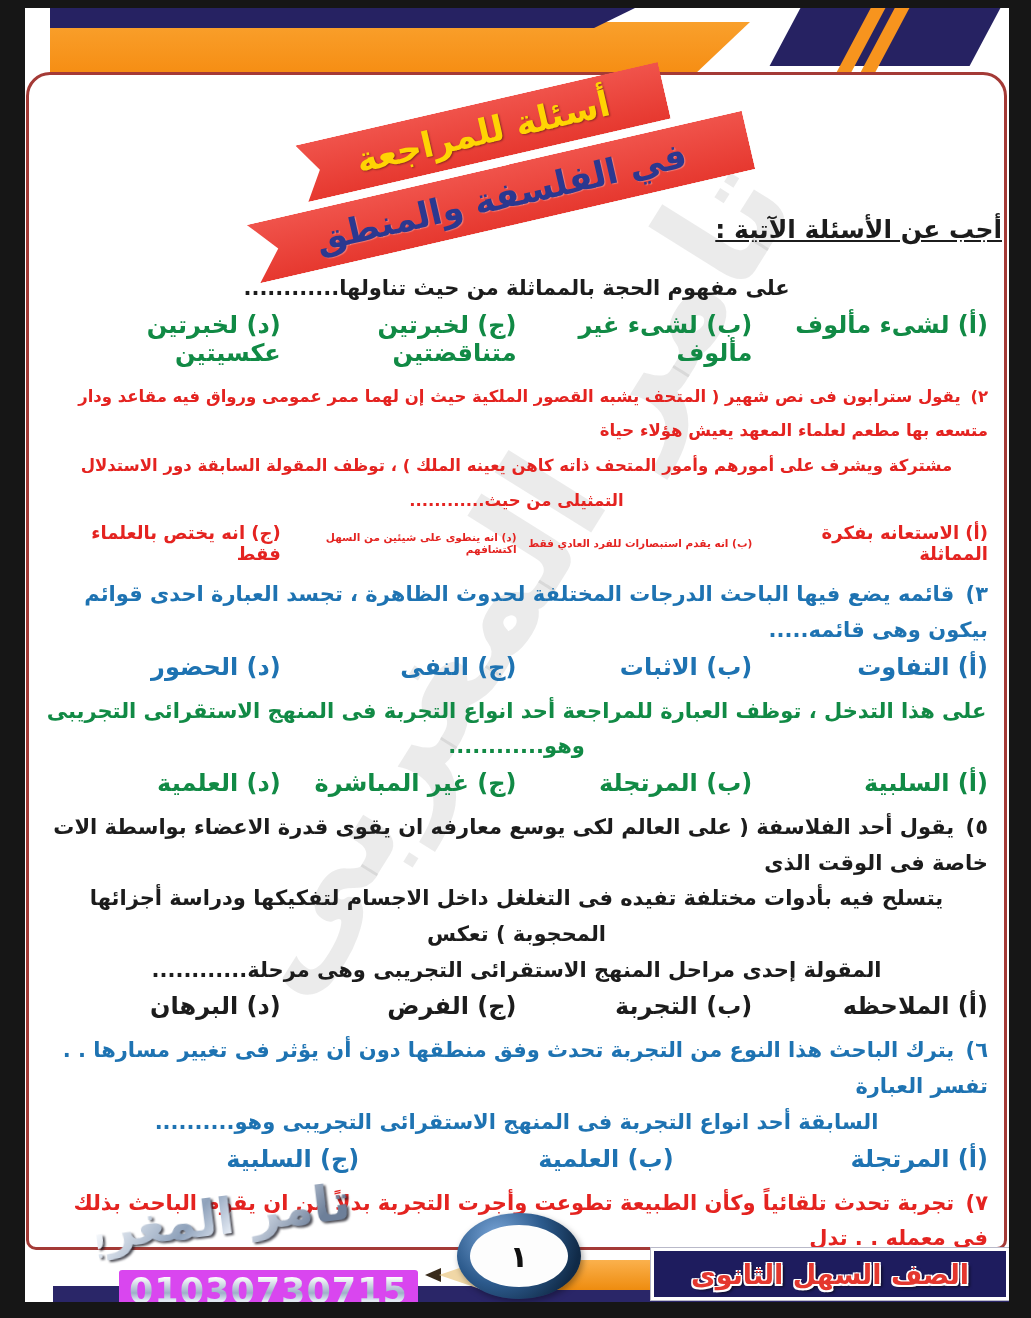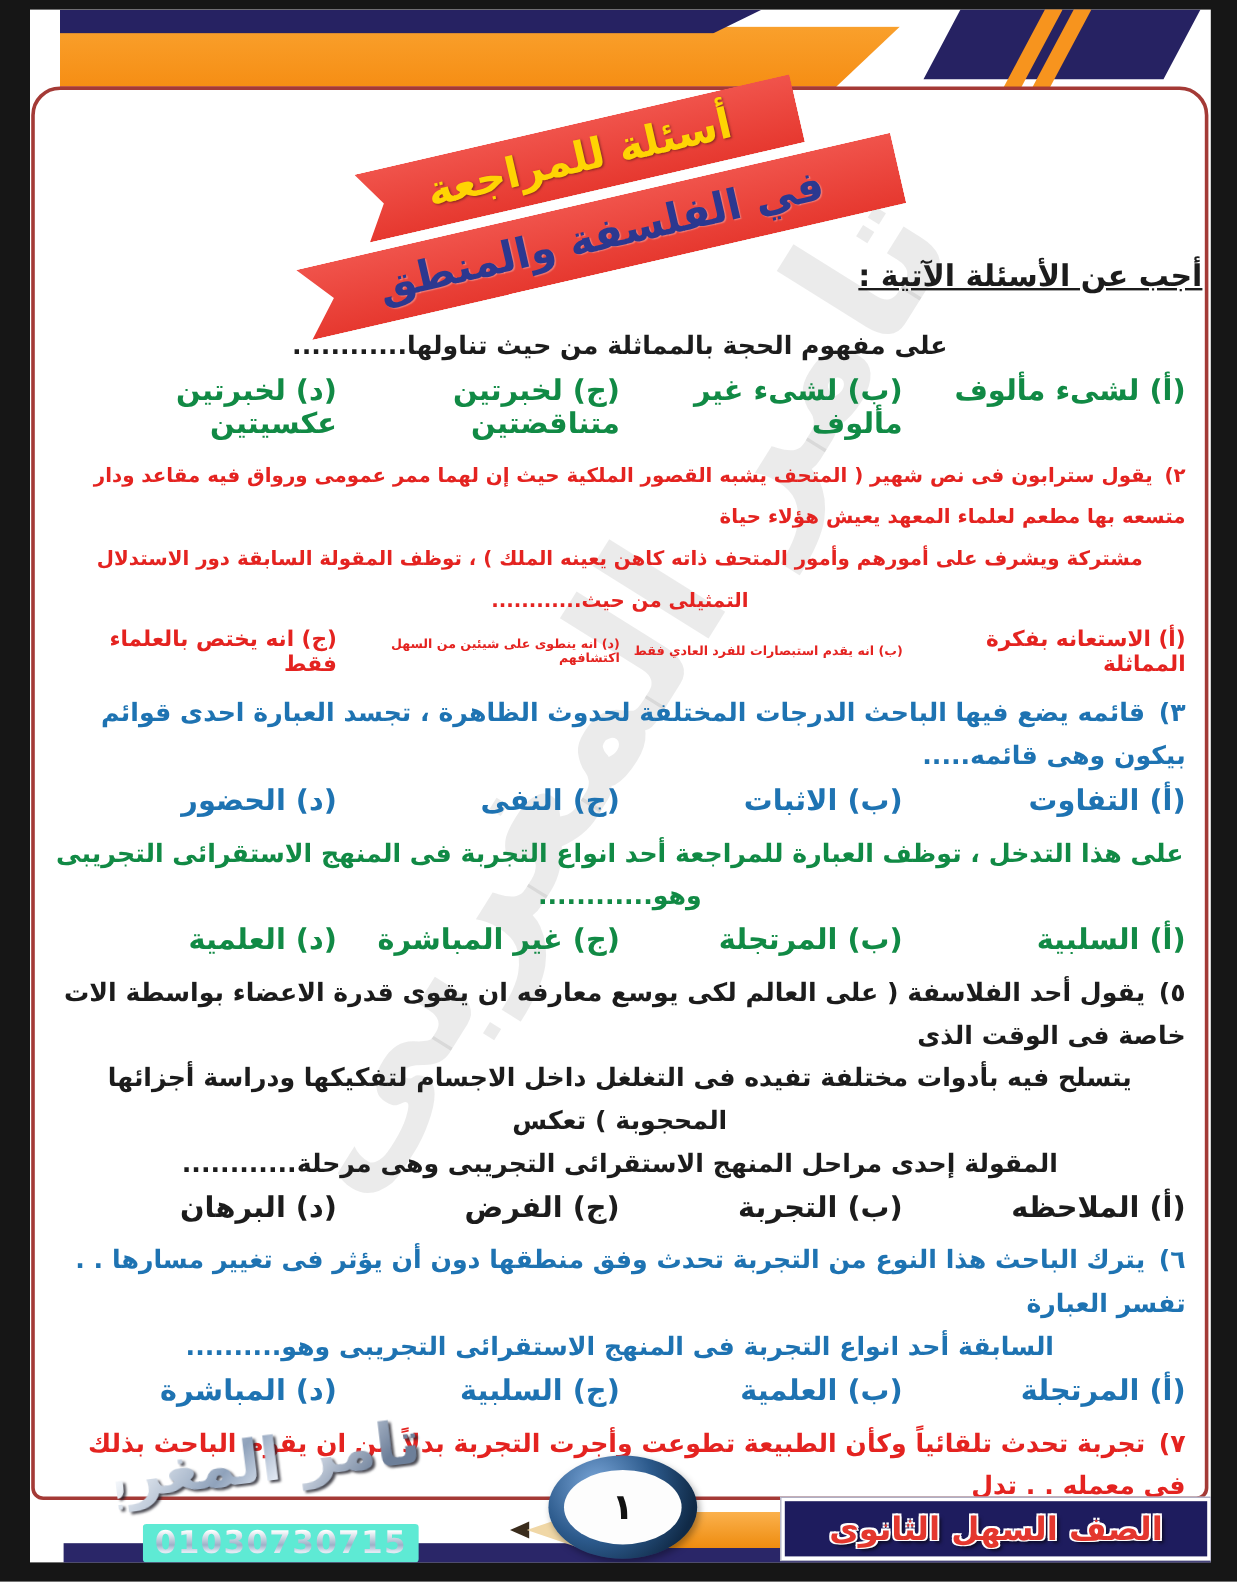--- a/index.html
+++ b/index.html
@@ -118,22 +118,22 @@
   .logo{position:absolute;left:48px;top:1178px;width:300px;height:120px;z-index:5;}
   .logo-cal{
     position:absolute;left:22px;top:2px;width:256px;text-align:center;
     font-size:50px;font-weight:bold;transform:rotate(-7deg);
     background:linear-gradient(135deg,#f4f7fb 10%,#8fa2bb 40%,#e8eef7 58%,#6d7f99 85%);
     -webkit-background-clip:text;background-clip:text;color:transparent;
     filter:drop-shadow(2px 2px 1px rgba(30,30,40,.8));
     white-space:nowrap;
   }
   .logo-phone{
-    position:absolute;left:46px;top:84px;padding:1px 10px;background:#5eead4;border-radius:3px;
-    font-size:26px;font-weight:bold;letter-spacing:1px;
+    position:absolute;left:46px;top:84px;padding:1px 10px;background:#d946ef;border-radius:3px;
+    font-size:35px;font-weight:bold;letter-spacing:1px;
     background-clip:padding-box;
   }
   .logo-phone span{
     background:linear-gradient(180deg,#ffffff 15%,#9db0c8 55%,#e6edf6 75%,#75869f);
     -webkit-background-clip:text;background-clip:text;color:transparent;
   }
 </style>
 </head>
 <body>
 
@@ -208,21 +208,20 @@
             <span class="opt">(د) البرهان</span>
           </div>
         </div>
         <div class="q c-blue">
           <div class="q-line"><span class="q-num">٦)</span> يترك الباحث هذا النوع من التجربة تحدث وفق منطقها دون أن يؤثر فى تغيير مسارها . .  تفسر العبارة</div>
           <div class="q-line center">السابقة أحد انواع التجربة فى المنهج الاستقرائى التجريبى وهو..........</div>
           <div class="opts c-blue">
             <span class="opt">(أ) المرتجلة</span>
             <span class="opt">(ب) العلمية</span>
             <span class="opt">(ج) السلبية</span>
-            <span class="opt">(د) المباشرة</span>
           </div>
         </div>
         <div class="q c-red">
           <div class="q-line"><span class="q-num">٧)</span> تجربة تحدث تلقائياً وكأن الطبيعة تطوعت وأجرت التجربة بدلاً من ان يقوم الباحث بذلك فى معمله . .  تدل</div>
         </div>
       </div>
   </div>
 
   <div class="page-badge">
     <div class="page-badge-inner">١</div>

